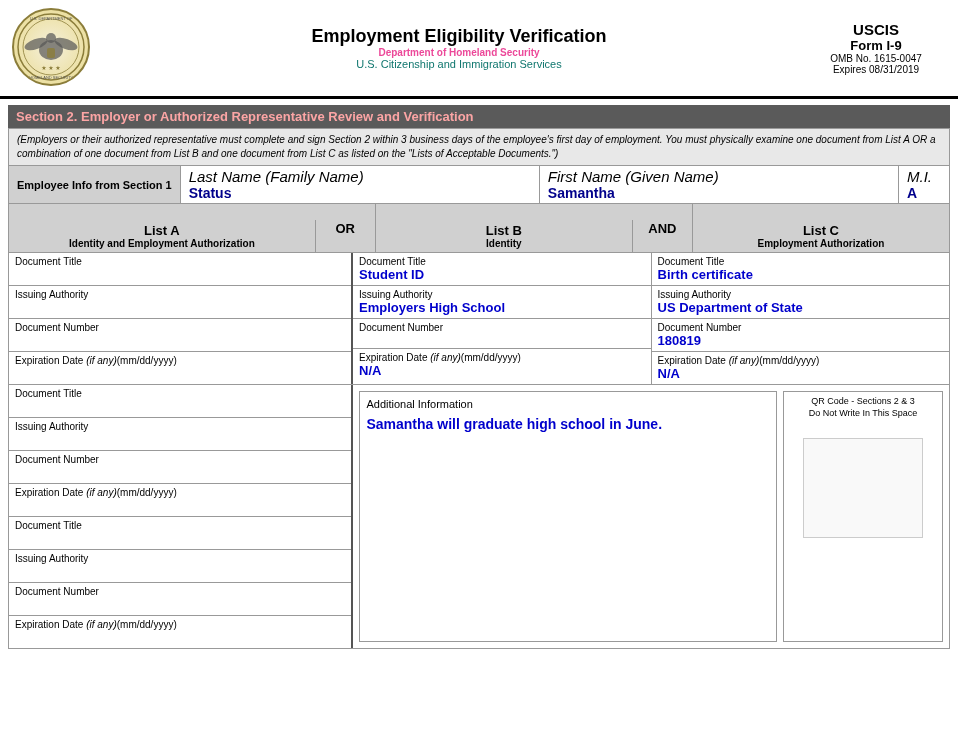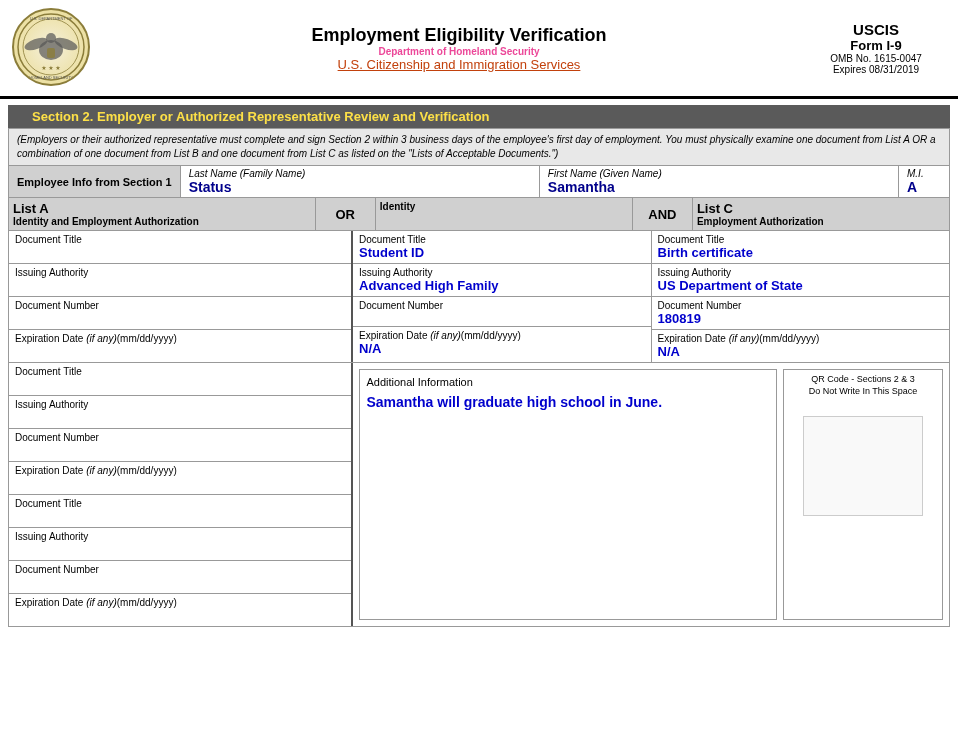--- a/index.html
+++ b/index.html
@@ -32,23 +32,22 @@
       font-size: 18px;
       font-weight: bold;
       color: #000;
     }
     .header-center .subtitle1 {
       font-size: 10px;
       font-weight: bold;
       color: #ec4899;
     }
     .header-center .subtitle2 {
-      font-size: 13px;
-      color: #c2410c;
-      text-decoration: underline;
+      font-size: 11px;
+      color: #0f766e;
     }
     .header-right {
       text-align: center;
       min-width: 140px;
     }
     .header-right .form-title {
       font-size: 15px;
       font-weight: bold;
     }
     .header-right .form-sub {
@@ -56,22 +55,22 @@
       font-weight: bold;
     }
     .header-right .form-info {
       font-size: 10px;
     }
     .main-content {
       padding: 6px 8px;
     }
     .section-header {
       background: #5a5a5a;
-      color: #fde047;
-      padding: 4px 24px;
+      color: #fca5a5;
+      padding: 4px 8px;
       font-size: 13px;
       font-weight: bold;
     }
     .section-notice {
       background: #e8e8e8;
       border: 1px solid #999;
       padding: 4px 8px;
       font-size: 10px;
       font-style: italic;
       line-height: 1.4;
@@ -95,21 +94,21 @@
       display: flex;
       flex: 1;
     }
     .emp-field {
       padding: 2px 8px;
       border-right: 1px solid #999;
       flex: 1;
     }
     .emp-field:last-child { border-right: none; }
     .emp-field .field-label {
-      font-size: 10px;
+      font-size: 15px;
       font-style: italic;
     }
     .emp-field .field-value {
       font-size: 14px;
       font-weight: bold;
       color: #00008b;
     }
     .emp-field-mi {
       min-width: 40px;
       max-width: 50px;
@@ -118,25 +117,26 @@
       min-width: 120px;
     }
     .lists-header-row {
       display: flex;
       border: 1px solid #999;
       border-top: none;
       background: #d0d0d0;
     }
     .list-header-cell {
       flex: 1;
-      text-align: left;
+      text-align: center;
       padding: 3px 4px;
       border-right: 1px solid #999;
       font-weight: bold;
       font-size: 11px;
+      margin-top: 16px;
     }
     .list-header-cell:last-child { border-right: none; }
     .list-header-cell .list-name {
       font-size: 13px;
       font-weight: bold;
     }
     .list-header-cell .list-desc {
       font-size: 10px;
     }
     .or-cell {
@@ -335,20 +335,21 @@
     </div>
   </div>
 
   <div class="lists-header-row">
     <div class="list-header-cell" style="flex:1.2;">
       <div class="list-name">List A</div>
       <div class="list-desc">Identity and Employment Authorization</div>
     </div>
     <div class="or-cell">OR</div>
     <div class="list-header-cell">
+      <div class="list-name">List B</div>
       <div class="list-desc">Identity</div>
     </div>
     <div class="and-cell">AND</div>
     <div class="list-header-cell" style="border-right:none;">
       <div class="list-name">List C</div>
       <div class="list-desc">Employment Authorization</div>
     </div>
   </div>
 
   <div class="lists-body">
@@ -372,21 +373,21 @@
       </div>
     </div>
 
     <div class="list-b-col">
       <div class="doc-field">
         <div class="field-label">Document Title</div>
         <div class="field-value">Student ID</div>
       </div>
       <div class="doc-field">
         <div class="field-label">Issuing Authority</div>
-        <div class="field-value">Advanced High Family</div>
+        <div class="field-value">Employers High School</div>
       </div>
       <div class="doc-field">
         <div class="field-label">Document Number</div>
       </div>
       <div class="doc-field">
         <div class="field-label">Expiration Date <em>(if any)</em>(mm/dd/yyyy)</div>
         <div class="field-value">N/A</div>
       </div>
     </div>
 

